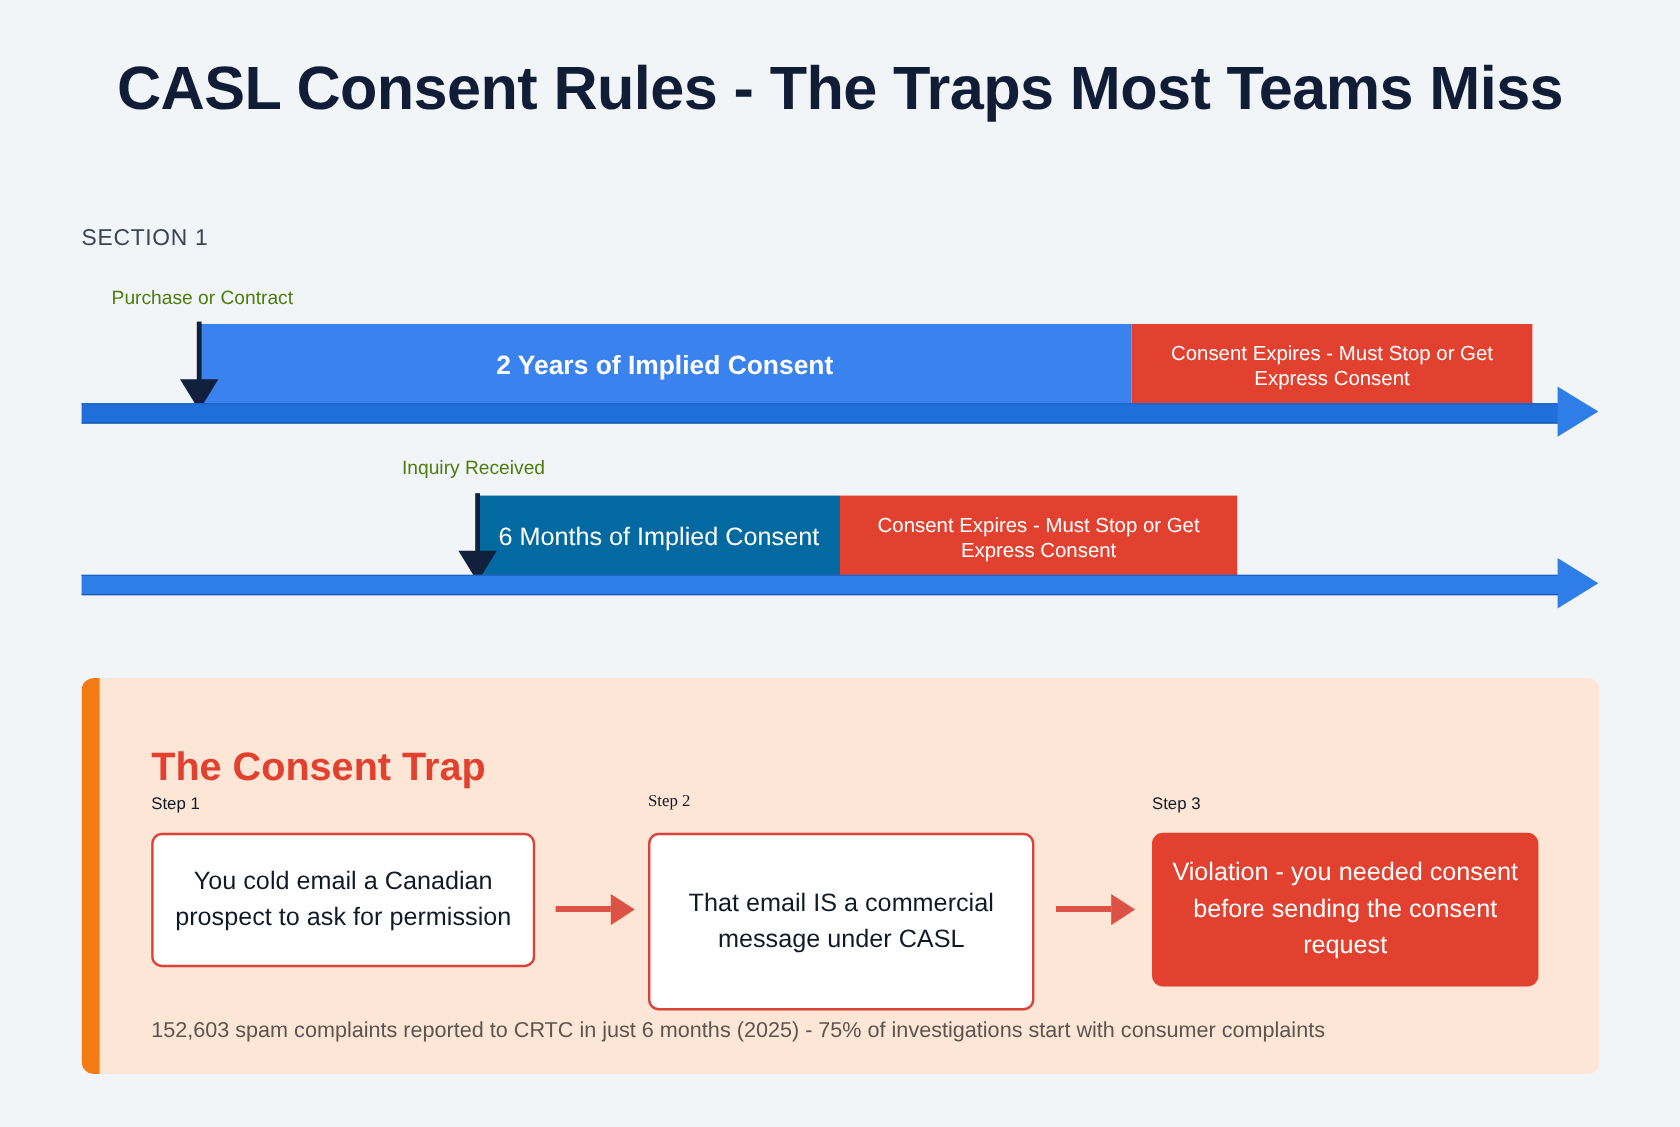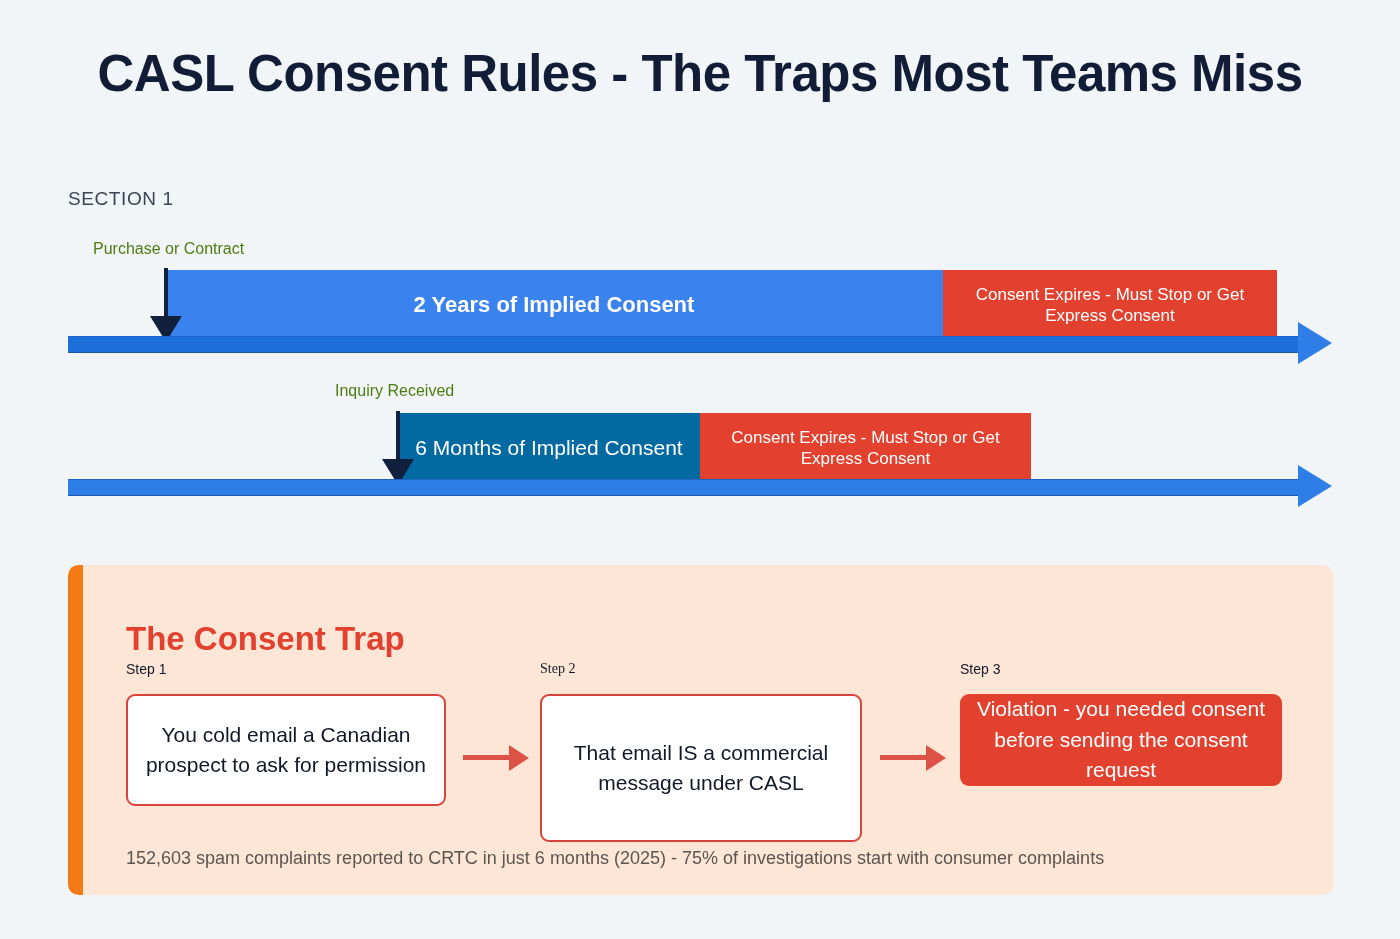--- a/index.html
+++ b/index.html
@@ -228,17 +228,17 @@
   <div class="step-arrow-line" style="left:463px; top:755px; width:46px;"></div>
   <div class="step-arrow-head" style="left:509px; top:745px;"></div>
 
   <div class="step-label" style="left:540px; top:661px;font-family:Liberation Serif, serif;">Step 2</div>
   <div class="step-box outline" style="left:540px; top:694px; width:322px; height:148px; padding:0 14px;">That email IS a commercial message under CASL</div>
 
   <div class="step-arrow-line" style="left:880px; top:755px; width:46px;"></div>
   <div class="step-arrow-head" style="left:926px; top:745px;"></div>
 
   <div class="step-label" style="left:960px; top:661px;">Step 3</div>
-  <div class="step-box filled" style="left:960px; top:694px; width:322px; height:92px; padding:0 14px;">Violation - you needed consent before sending the consent request</div>
+  <div class="step-box filled" style="left:960px; top:694px; width:322px; height:128px; padding:0 14px;">Violation - you needed consent before sending the consent request</div>
 
   <div class="footnote">152,603 spam complaints reported to CRTC in just 6 months (2025) - 75% of investigations start with consumer complaints</div>
 
 </div>
 
 </body></html>

